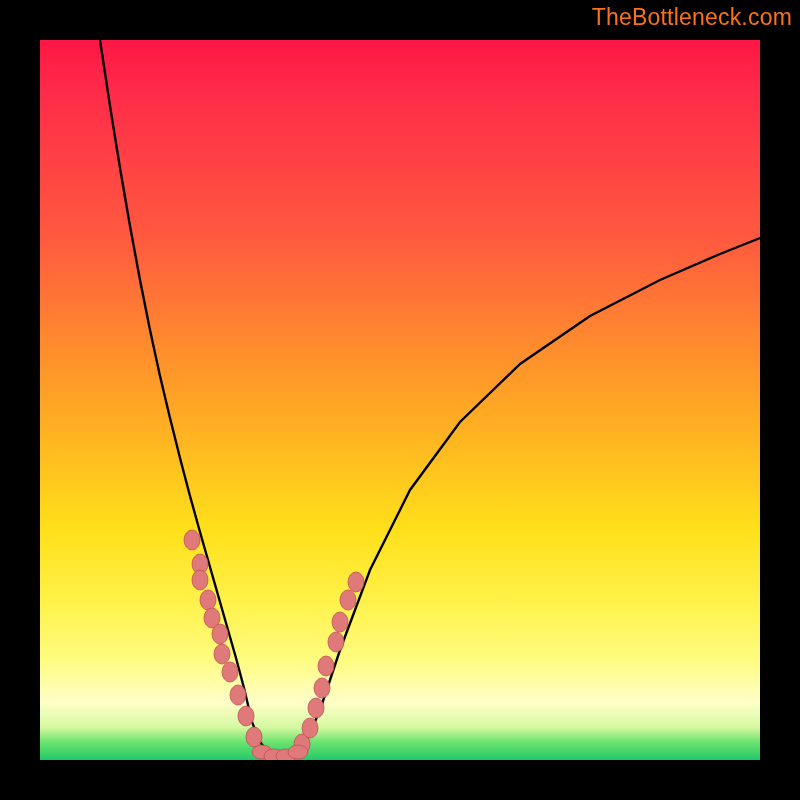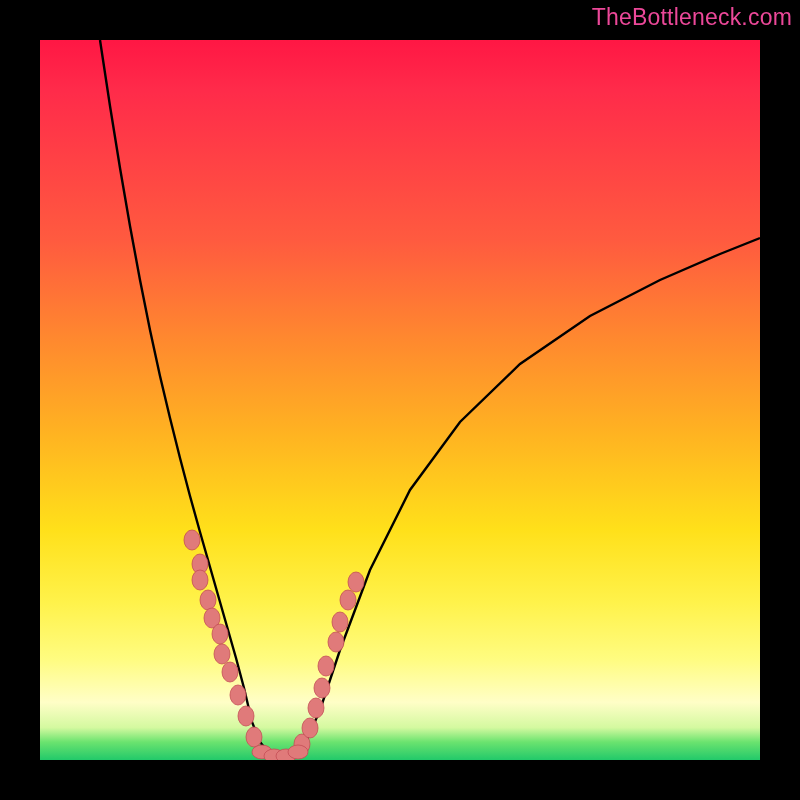--- a/index.html
+++ b/index.html
@@ -47,21 +47,21 @@
   }
   .svg-layer {
     position: absolute;
     left: 0; top: 0;
     width: 100%; height: 100%;
   }
   .watermark {
     position: absolute;
     top: 4px;
     right: 8px;
-    color: #ec4899;
+    color: #f97316;
     font-size: 23px;
     letter-spacing: 0.2px;
     font-weight: 400;
     font-family: Arial, Helvetica, sans-serif;
   }
 </style>
 </head>
 <body>
 
 <div class="frame">

